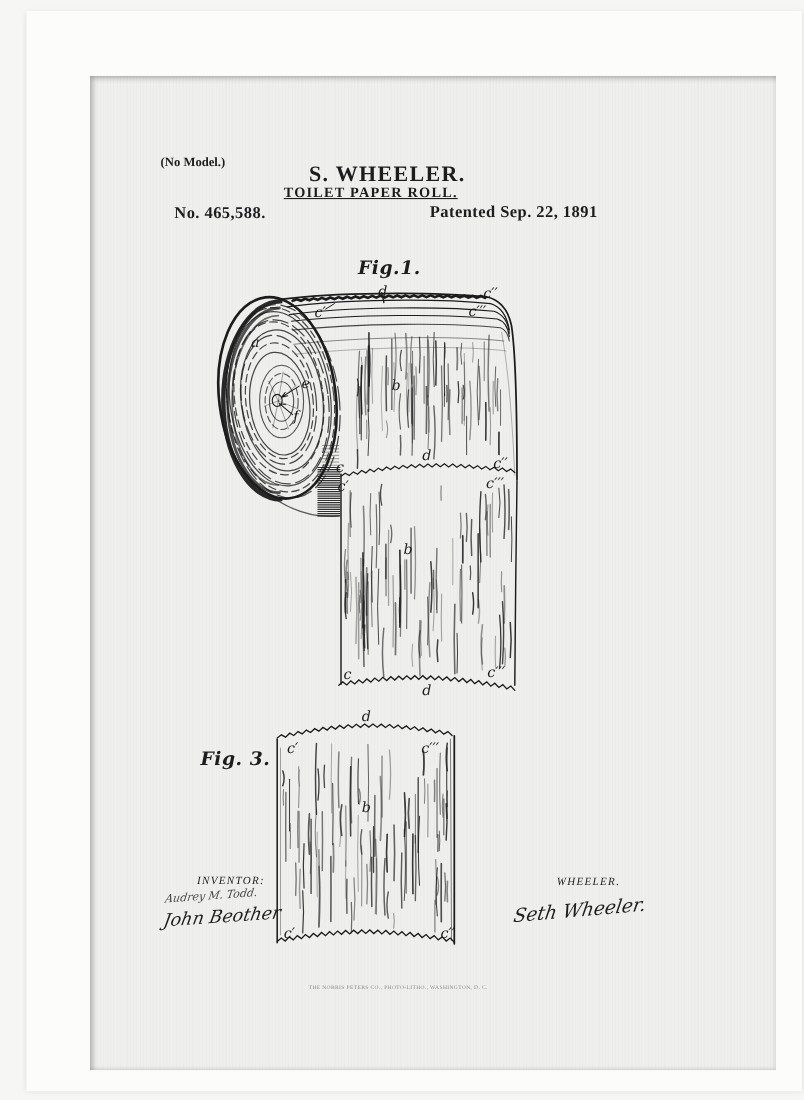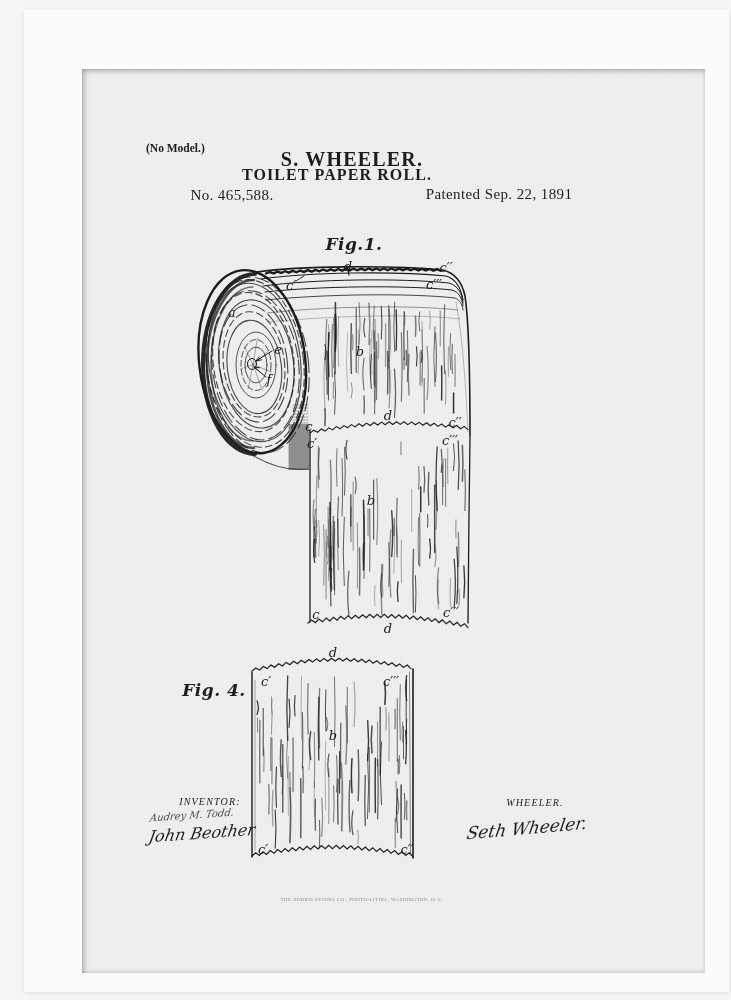--- a/index.html
+++ b/index.html
@@ -10,22 +10,22 @@
   .paper{position:absolute;left:82px;top:69px;width:623px;height:904px;background:#efefee;
          box-shadow:inset 3px 3px 6px -2px rgba(0,0,0,.38), inset -2px -3px 5px -3px rgba(0,0,0,.22);}
   .paper::after{content:"";position:absolute;inset:0;
          background:repeating-linear-gradient(90deg,rgba(0,0,0,.015) 0 1px,transparent 1px 3px);}
   svg.drawing{position:absolute;left:0;top:0;width:731px;height:1000px;}
   svg.drawing *{stroke:#1c1c1c;fill:none;stroke-linecap:round;}
   .t{position:absolute;transform:translate(-50%,-50%);white-space:nowrap;}
   .lt{position:absolute;transform:translate(0,-50%);white-space:nowrap;}
   .h-nomodel{font-size:11.5px;font-weight:bold;}
   .h-name{font-size:20px;font-weight:bold;letter-spacing:1.2px;}
-  .h-title{font-size:16px;font-weight:bold;letter-spacing:1.1px;}
-  .h-num,.h-date{font-size:15px;font-weight:normal;letter-spacing:.4px;margin-left:32px;}
+  .h-title{font-size:13px;font-weight:bold;letter-spacing:1.1px;text-decoration:underline;}
+  .h-num,.h-date{font-size:15px;font-weight:bold;letter-spacing:.4px;}
   .fig-label{font-size:17px;font-weight:bold;font-style:italic;letter-spacing:.5px;
              font-family:"DejaVu Serif",serif;}
   .callout{font-style:italic;font-size:13px;font-family:"DejaVu Serif",serif;}
   .w-label,.i-label{font-size:10px;font-style:italic;letter-spacing:1.2px;}
   .sig1{font-size:10px;font-style:italic;font-family:"DejaVu Serif",serif;
         transform:translate(-50%,-50%) rotate(-4deg) skewX(-12deg);opacity:.8;}
   .sig2{font-size:16px;font-style:italic;font-family:"DejaVu Serif",serif;
         transform:translate(-50%,-50%) rotate(-4deg) skewX(-14deg);}
   .sig3{font-size:17px;font-style:italic;font-family:"DejaVu Serif",serif;
         transform:translate(-50%,-50%) rotate(-5deg) skewX(-14deg);}
@@ -405,21 +405,21 @@
     </g>
   </svg>
 
   <span class="lt h-nomodel" style="left:146px;top:148px">(No Model.)</span>
   <span class="t h-name" style="left:352px;top:159px">S. WHEELER.</span>
   <span class="t h-title" style="left:337px;top:175px">TOILET PAPER ROLL.</span>
   <span class="t h-num" style="left:200px;top:195px">No. 465,588.</span>
   <span class="t h-date" style="left:467px;top:194px">Patented Sep. 22, 1891</span>
 
   <span class="t fig-label" style="left:354px;top:244px">Fig.1.</span>
-  <span class="t fig-label" style="left:214px;top:690px">Fig. 4.</span>
+  <span class="t fig-label" style="left:214px;top:690px">Fig. 3.</span>
 
   <span class="t callout" style="left:232px;top:312px">a</span>
   <span class="t callout" style="left:360px;top:351px">b</span>
   <span class="t callout" style="left:278px;top:349px">e</span>
   <span class="t callout" style="left:269px;top:379px">f</span>
   <span class="t callout" style="left:291px;top:285px">c′</span>
   <span class="t callout" style="left:348px;top:266px">d</span>
   <span class="t callout" style="left:446px;top:267px">c′′</span>
   <span class="t callout" style="left:434px;top:284px">c′′′</span>
   <span class="t callout" style="left:309px;top:426px">c</span>

